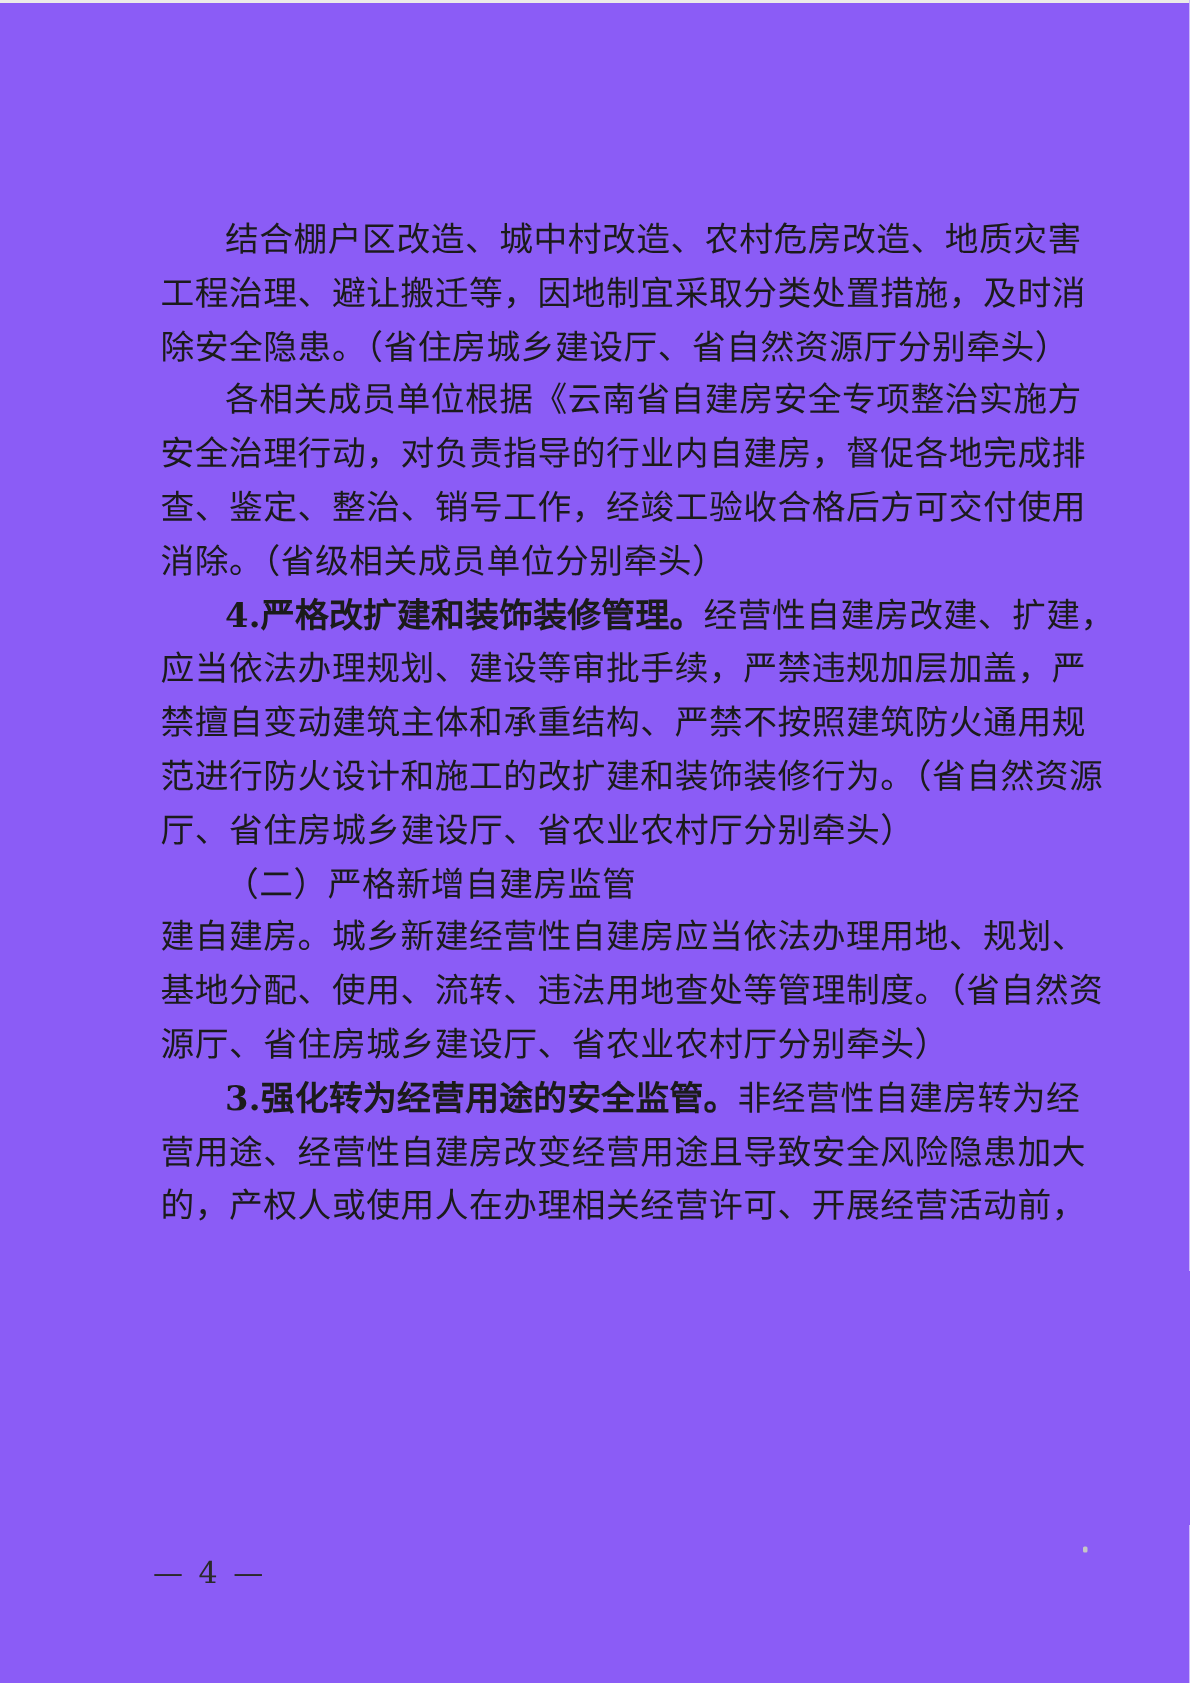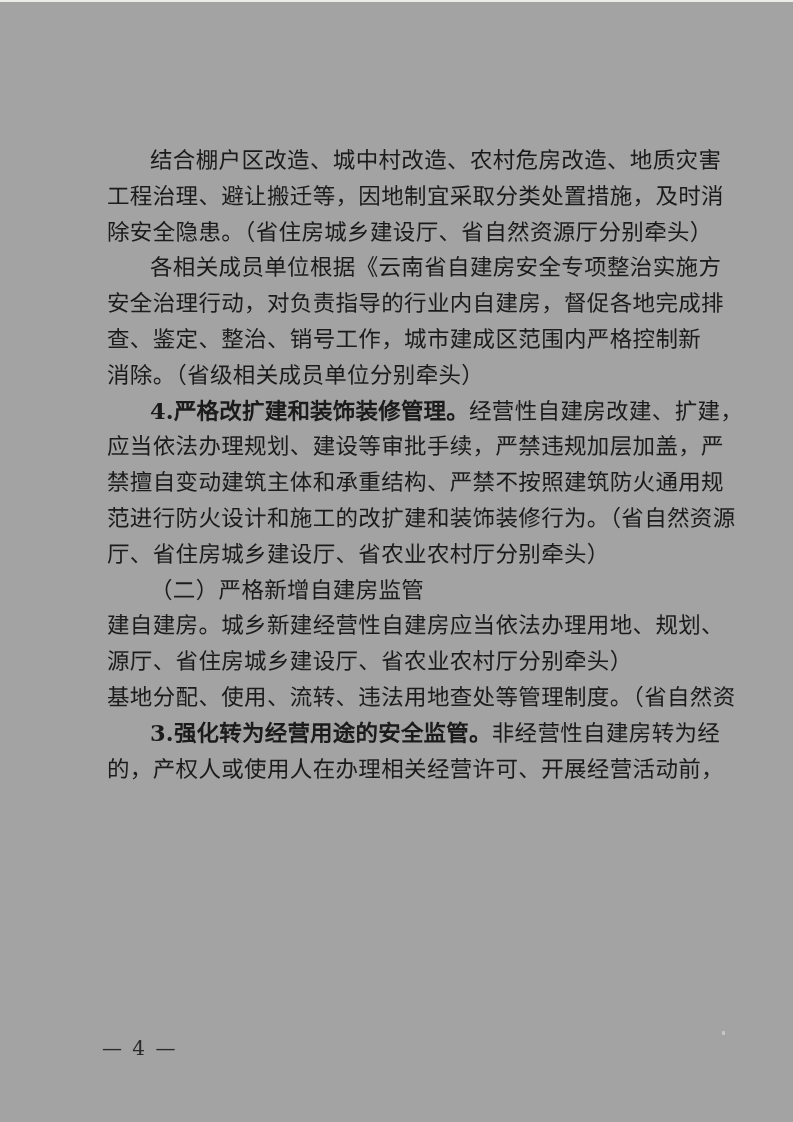--- a/index.html
+++ b/index.html
@@ -4,21 +4,21 @@
 <style>
   html, body {
     margin: 0;
     padding: 0;
     background: #ffffff;
   }
   .page {
     position: relative;
     width: 793px;
     height: 1122px;
-    background: #a3a3a3;
+    background: #8b5cf6;
     overflow: hidden;
     font-family: "DejaVu Serif", "Liberation Serif", serif;
     color: #1b1b1b;
   }
   
   .scan-edge {
     position: absolute;
     top: 0; left: 0;
     width: 100%;
     height: 2px;
@@ -74,44 +74,45 @@
 
     <p class="para">
       <span class="line first">结合棚户区改造、城中村改造、农村危房改造、地质灾害</span>
       <span class="line">工程治理、避让搬迁等，因地制宜采取分类处置措施，及时消</span>
       <span class="line">除安全隐患。（省住房城乡建设厅、省自然资源厅分别牵头）</span>
     </p>
 
     <p class="para">
       <span class="line first">各相关成员单位根据《云南省自建房安全专项整治实施方</span>
       <span class="line">安全治理行动，对负责指导的行业内自建房，督促各地完成排</span>
-      <span class="line">查、鉴定、整治、销号工作，城市建成区范围内严格控制新</span>
+      <span class="line">查、鉴定、整治、销号工作，经竣工验收合格后方可交付使用</span>
       <span class="line">消除。（省级相关成员单位分别牵头）</span>
     </p>
 
     <p class="para">
       <span class="line first"><b class="lead">4.严格改扩建和装饰装修管理。</b><span>经营性自建房改建、扩建，</span></span>
       <span class="line">应当依法办理规划、建设等审批手续，严禁违规加层加盖，严</span>
       <span class="line">禁擅自变动建筑主体和承重结构、严禁不按照建筑防火通用规</span>
       <span class="line">范进行防火设计和施工的改扩建和装饰装修行为。（省自然资源</span>
       <span class="line">厅、省住房城乡建设厅、省农业农村厅分别牵头）</span>
     </p>
 
     <p class="para">
       <span class="line first">（二）严格新增自建房监管</span>
     </p>
 
     <p class="para">
       <span class="line">建自建房。城乡新建经营性自建房应当依法办理用地、规划、</span>
+      <span class="line">基地分配、使用、流转、违法用地查处等管理制度。（省自然资</span>
       <span class="line">源厅、省住房城乡建设厅、省农业农村厅分别牵头）</span>
-      <span class="line">基地分配、使用、流转、违法用地查处等管理制度。（省自然资</span>
     </p>
 
     <p class="para">
       <span class="line first"><b class="lead">3.强化转为经营用途的安全监管。</b><span>非经营性自建房转为经</span></span>
+      <span class="line">营用途、经营性自建房改变经营用途且导致安全风险隐患加大</span>
       <span class="line">的，产权人或使用人在办理相关经营许可、开展经营活动前，</span>
     </p>
 
   </div>
 
   <div class="footer-pagenum">— 4 —</div>
 
   <div class="scan-speck"></div>
 
 </div>

